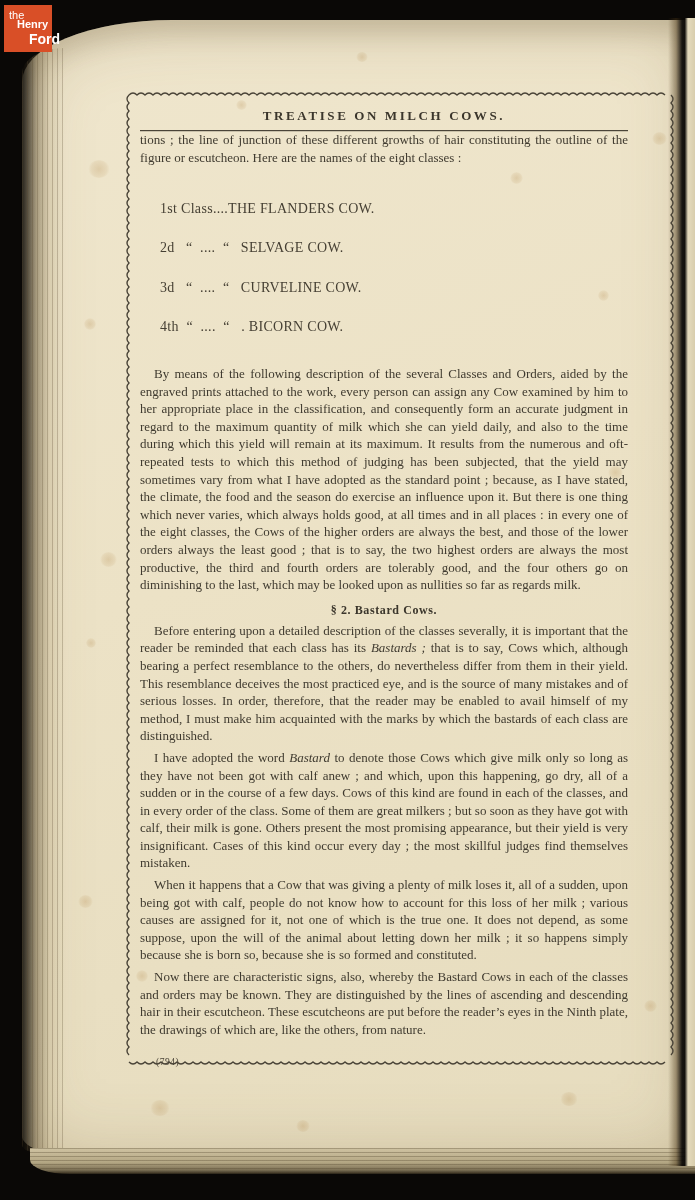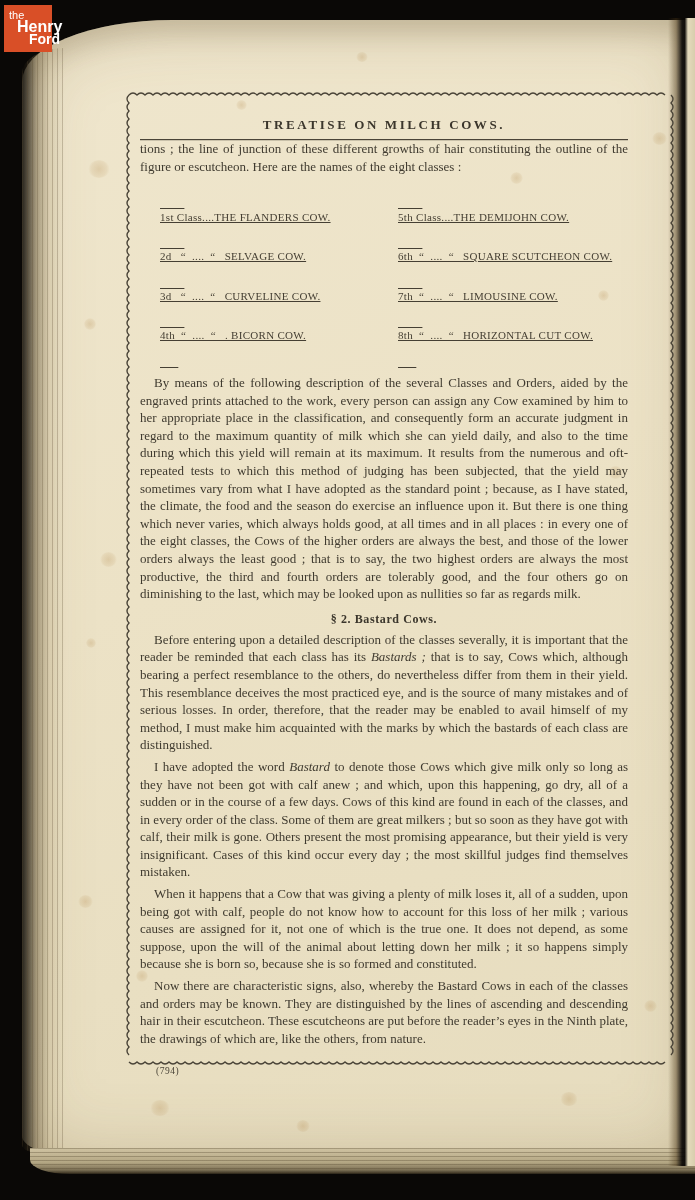--- a/index.html
+++ b/index.html
@@ -54,40 +54,40 @@
   .s14{left:560px;top:1092px;width:18px;height:14px;}
   .s15{left:356px;top:52px;width:12px;height:10px;}
   .s16{left:652px;top:132px;width:15px;height:13px;}
   
   .logo{
     position:absolute;left:4px;top:5px;width:48px;height:47px;z-index:30;
     background:#d94f27;color:#fff;
     font-family:"Liberation Sans", sans-serif;line-height:1;
   }
   .logo .the{position:absolute;left:5px;top:5px;font-size:11px;font-weight:400;}
-  .logo .henry{position:absolute;left:13px;top:14px;font-size:16px;font-weight:bold;}
+  .logo .henry{position:absolute;left:13px;top:14px;font-size:11px;font-weight:bold;}
   .logo .ford{position:absolute;left:5px;top:27px;font-size:14px;font-weight:bold;margin-left:20px;}
   
   .border-svg{position:absolute;left:126px;top:92px;z-index:5;}
   .content{
-    position:absolute;left:128px;top:104px;width:512px;height:967px;z-index:10;
+    position:absolute;left:128px;top:95px;width:512px;height:967px;z-index:10;
     padding:0;color:#3f3a2f;
   }
   .inner{padding:13px 12px 0 12px;}
   .page-title{
     text-align:center;font-weight:bold;font-size:13px;letter-spacing:2.6px;
     color:#3b362c;margin:0;
   }
   .rule{border:none;border-top:1.4px solid #4a4438;margin:6px 0 0 0;
     box-shadow:0 1px 0 rgba(74,68,56,.22);}
   p{margin:0;font-size:13px;line-height:17.6px;text-align:justify;}
   p.cont{text-indent:0;}
   p.ind{margin-top:4px;text-indent:14px;}
   .classes{display:flex;margin:9px 0 5px 20px;}
-  .classes .col{white-space:pre;font-size:11px;line-height:13.2px;letter-spacing:.3px;color:#453f33;text-decoration:underline;}
+  .classes .col{white-space:pre;font-size:14px;line-height:13.2px;letter-spacing:.3px;color:#453f33;}
   .classes .col.left{width:238px;}
   .section-heading{
     text-align:center;font-weight:bold;font-size:12px;letter-spacing:.6px;
     margin:9px 0 2px 0;color:#3b362c;
   }
   .folio{font-size:9.5px;margin:19px 0 0 16px;letter-spacing:.5px;color:#4a4438;}
   em.old{font-style:italic;}
 </style>
 </head>
 <body>
@@ -133,26 +133,20 @@
     <hr class="rule">
     <p class="cont">tions ; the line of junction of these different growths of hair constituting the outline of the figure or escutcheon.  Here are the names of the eight classes :</p>
 
     <div class="classes">
       <div class="col left">
         <div>1st Class....THE FLANDERS COW.</div>
         <div>2d   “  ....  “   SELVAGE COW.</div>
         <div>3d   “  ....  “   CURVELINE COW.</div>
         <div>4th  “  ....  “   . BICORN COW.</div>
       </div>
-      <div class="col right">
-        <div>5th Class....THE DEMIJOHN COW.</div>
-        <div>6th  “  ....  “   SQUARE SCUTCHEON COW.</div>
-        <div>7th  “  ....  “   LIMOUSINE COW.</div>
-        <div>8th  “  ....  “   HORIZONTAL CUT COW.</div>
-      </div>
     </div>
 
     <p class="ind">By means of the following description of the several Classes and Orders, aided by the engraved prints attached to the work, every person can assign any Cow examined by him to her appropriate place in the classification, and consequently form an accurate judgment in regard to the maximum quantity of milk which she can yield daily, and also to the time during which this yield will remain at its maximum.  It results from the numerous and oft-repeated tests to which this method of judging has been subjected, that the yield may sometimes vary from what I have adopted as the standard point ; because, as I have stated, the climate, the food and the season do exercise an influence upon it.  But there is one thing which never varies, which always holds good, at all times and in all places : in every one of the eight classes, the Cows of the higher orders are always the best, and those of the lower orders always the least good ; that is to say, the two highest orders are always the most productive, the third and fourth orders are tolerably good, and the four others go on diminishing to the last, which may be looked upon as nullities so far as regards milk.</p>
 
     <div class="section-heading">§ 2. Bastard Cows.</div>
 
     <p class="ind"><span>Before entering upon a detailed description of the classes severally, it is important that the reader be reminded that each class has its </span><em class="old">Bastards ;</em><span> that is to say, Cows which, although bearing a perfect resemblance to the others, do nevertheless differ from them in their yield.  This resemblance deceives the most practiced eye, and is the source of many mistakes and of serious losses.  In order, therefore, that the reader may be enabled to avail himself of my method, I must make him acquainted with the marks by which the bastards of each class are distinguished.</span></p>
 
     <p class="ind"><span>I have adopted the word </span><em class="old">Bastard</em><span> to denote those Cows which give milk only so long as they have not been got with calf anew ; and which, upon this happening, go dry, all of a sudden or in the course of a few days.  Cows of this kind are found in each of the classes, and in every order of the class.  Some of them are great milkers ; but so soon as they have got with calf, their milk is gone.  Others present the most promising appearance, but their yield is very insignificant.  Cases of this kind occur every day ; the most skillful judges find themselves mistaken.</span></p>
 

